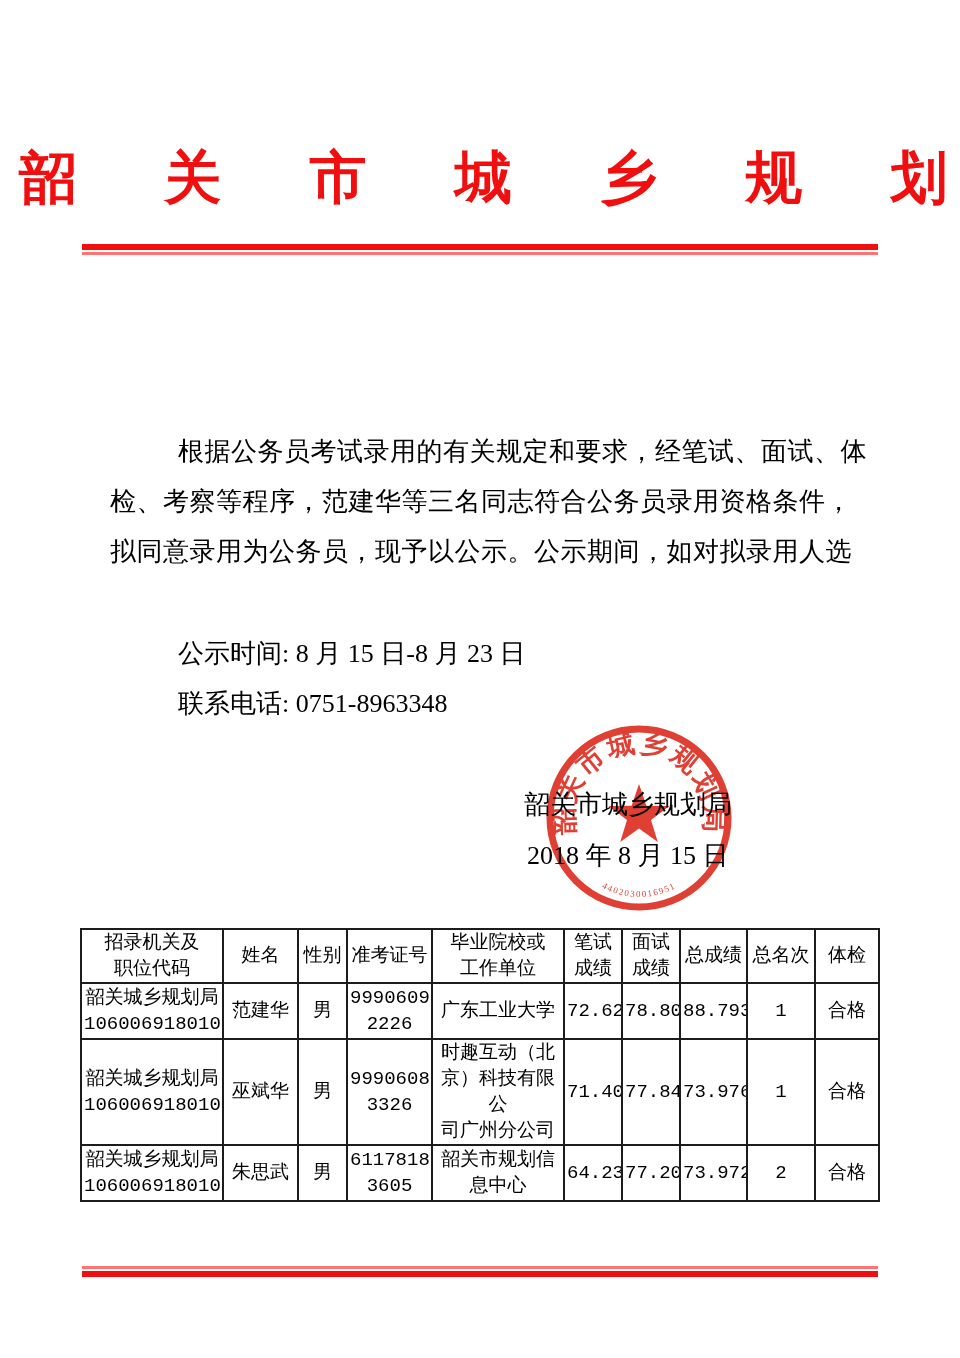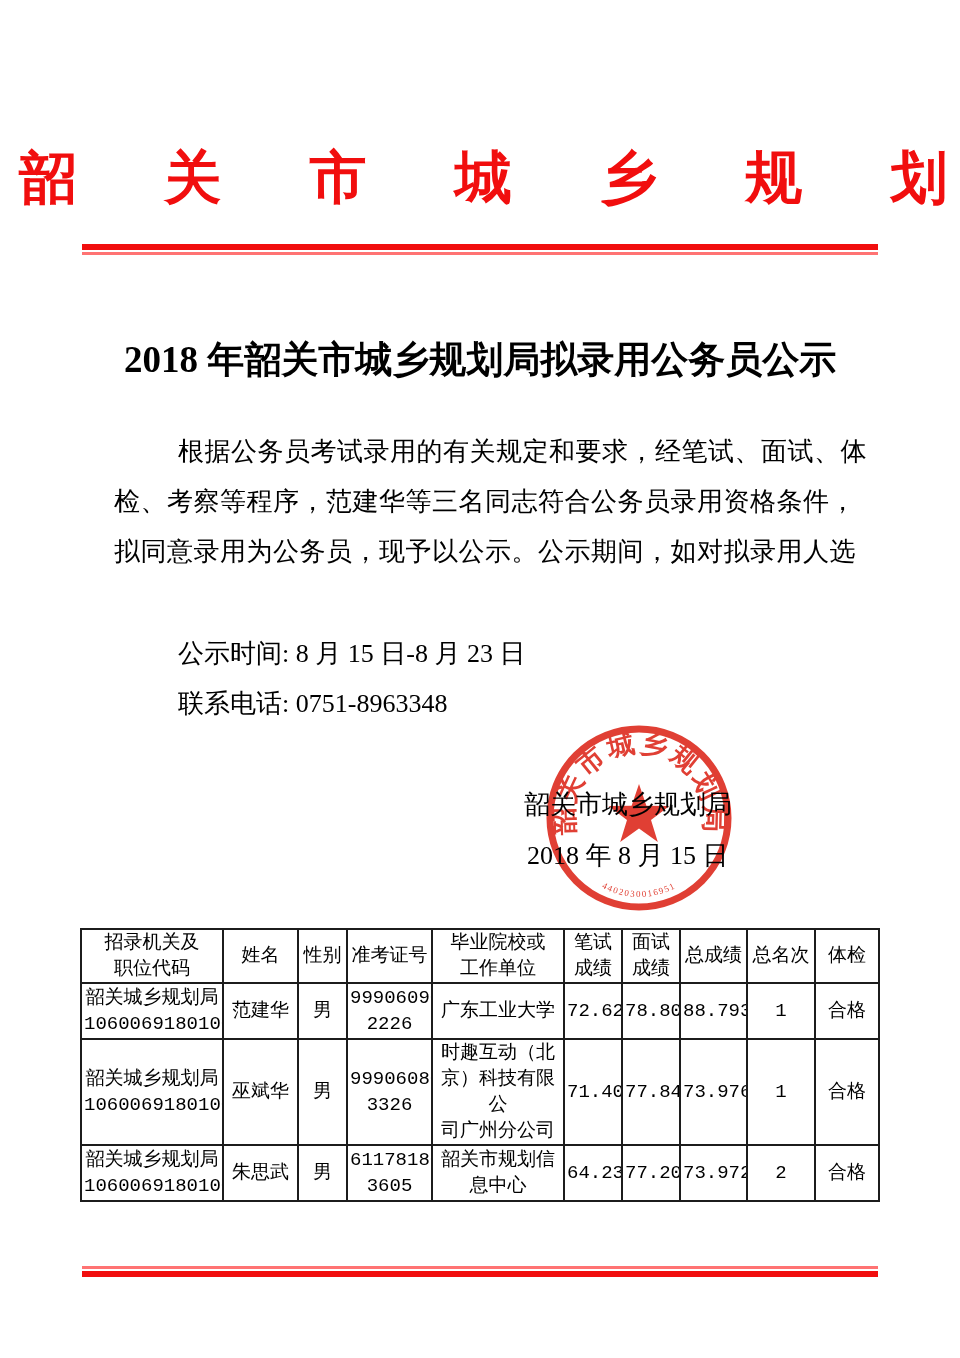--- a/index.html
+++ b/index.html
@@ -22,21 +22,21 @@
   .rule .gap{height:2px;background:#ffffff;}
   .rule .thin{height:3px;background:var(--red-light);}
   .doc-title{
     position:absolute;top:336px;left:0;width:960px;text-align:center;
     font-size:37px;font-weight:700;line-height:48px;white-space:nowrap;
   }
   .body-block{
     position:absolute;left:110px;top:427px;width:750px;
     font-size:26px;line-height:50px;letter-spacing:0.5px;
   }
-  .body-line{white-space:nowrap;text-align:center;}
+  .body-line{white-space:nowrap;}
   .body-line.indent{text-indent:68px;}
   .meta-line{position:absolute;font-size:26px;line-height:50px;white-space:nowrap;}
   .meta-period{left:178px;top:629px;text-align:right;}
   .meta-phone{left:178px;top:679px;}
   .sig-org{position:absolute;left:524px;top:780px;font-size:26px;line-height:50px;white-space:nowrap;}
   .sig-date{position:absolute;left:527px;top:831px;font-size:26px;line-height:50px;white-space:nowrap;}
   .seal{
     position:absolute;left:534px;top:710px;width:212px;height:218px;
     opacity:0.9;mix-blend-mode:multiply;pointer-events:none;
   }
@@ -62,21 +62,20 @@
 <div class="page" style="--red: #f10e0e; --red-light: #ff7373; --seal-red: #dd2a1d;">
 
   <div class="letterhead">韶 关 市 城 乡 规 划 局</div>
 
   <div class="rule rule-top">
     <div class="thick"></div>
     <div class="gap"></div>
     <div class="thin"></div>
   </div>
 
-  <div class="doc-title">2018 年韶关市城乡规划局拟录用公务员公示</div>
 
   <div class="body-block">
     <div class="body-line indent">根据公务员考试录用的有关规定和要求，经笔试、面试、体</div>
     <div class="body-line">检、考察等程序，范建华等三名同志符合公务员录用资格条件，</div>
     <div class="body-line">拟同意录用为公务员，现予以公示。公示期间，如对拟录用人选</div>
   </div>
 
   <div class="meta-line meta-period">公示时间: 8 月 15 日-8 月 23 日</div>
   <div class="meta-line meta-phone">联系电话: 0751-8963348</div>
 

